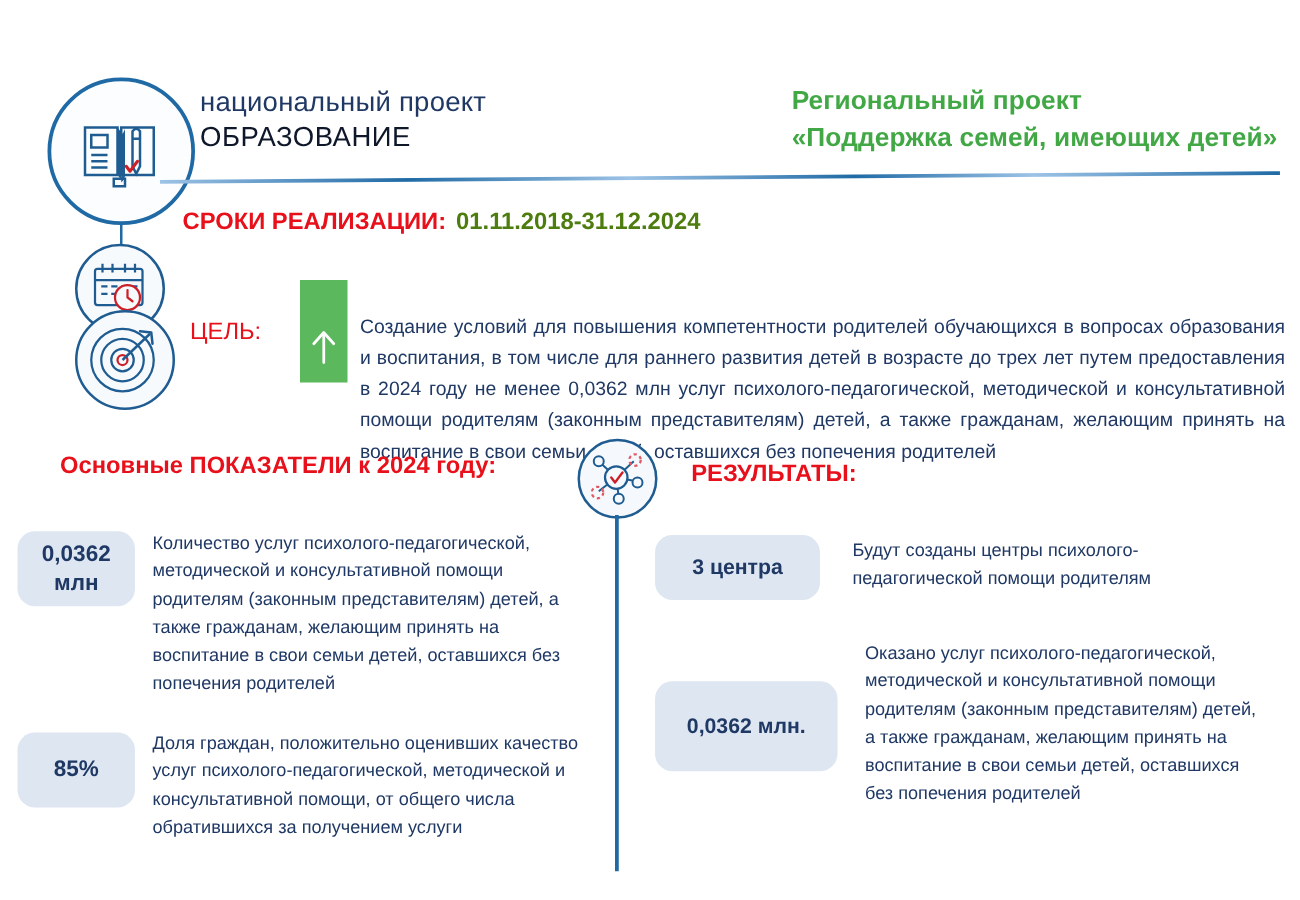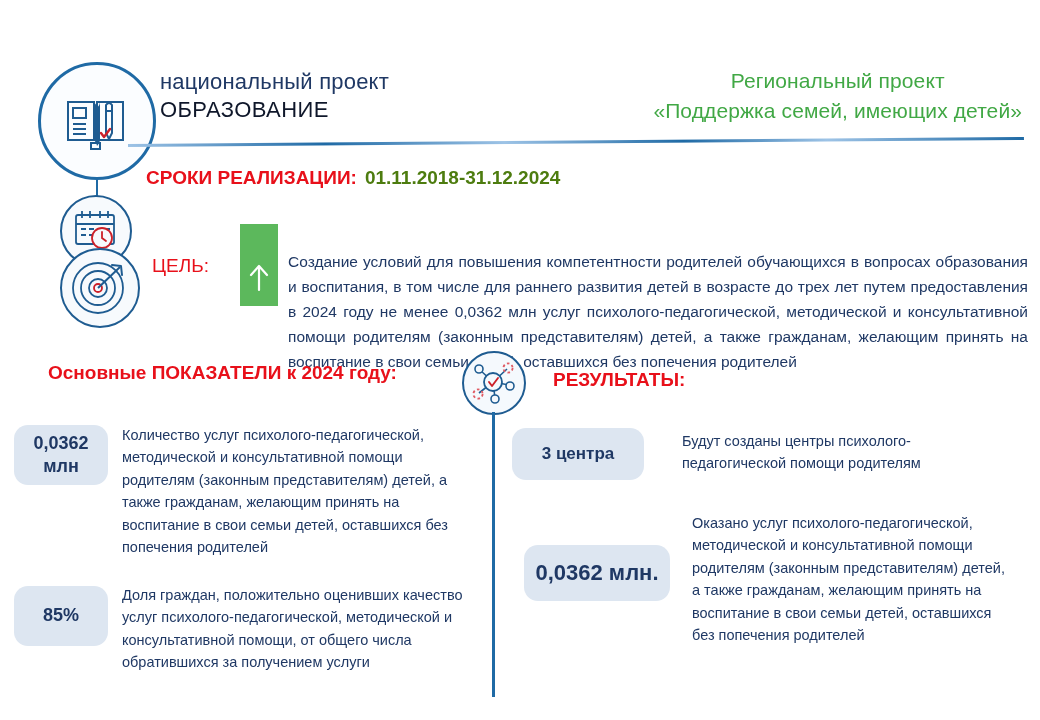--- a/index.html
+++ b/index.html
@@ -50,23 +50,23 @@
   }
   .brand .l2 {
     font-size: 22px;
     color: #0f172a;
     letter-spacing: .4px;
   }
   .reg-title {
     position: absolute;
     right: 18px;
     top: 66px;
-    text-align: center;
+    text-align: left;
     font-size: 21px;
-    font-weight: normal;
+    font-weight: bold;
     color: #41a845;
     line-height: 1.42;
     letter-spacing: .1px;
   }
   .divider {
     position: absolute;
     left: 128px;
     top: 144px;
     width: 896px;
     height: 3px;
@@ -174,22 +174,22 @@
     font-weight: bold;
     display: flex;
     align-items: center;
     justify-content: center;
     text-align: center;
     line-height: 1.28;
     box-sizing: border-box;
   }
   #pill-count   { left: 14px;  top: 425px; width: 94px;  height: 60px; font-size: 18px; }
   #pill-share   { left: 14px;  top: 586px; width: 94px;  height: 60px; font-size: 18px; }
-  #pill-centers { left: 512px; top: 428px; width: 132px; height: 52px; font-size: 17px; }
-  #pill-served  { left: 524px; top: 545px; width: 146px; height: 56px; font-size: 22px; }
+  #pill-centers { left: 524px; top: 428px; width: 132px; height: 52px; font-size: 17px; }
+  #pill-served  { left: 524px; top: 545px; width: 146px; height: 72px; font-size: 17px; }
 
   .desc {
     position: absolute;
     font-size: 14.5px;
     line-height: 1.55;
     color: #1f3864;
   }
   #desc-count   { left: 122px; top: 424px; width: 352px; }
   #desc-share   { left: 122px; top: 584px; width: 352px; }
   #desc-centers { left: 682px; top: 430px; width: 330px; }

